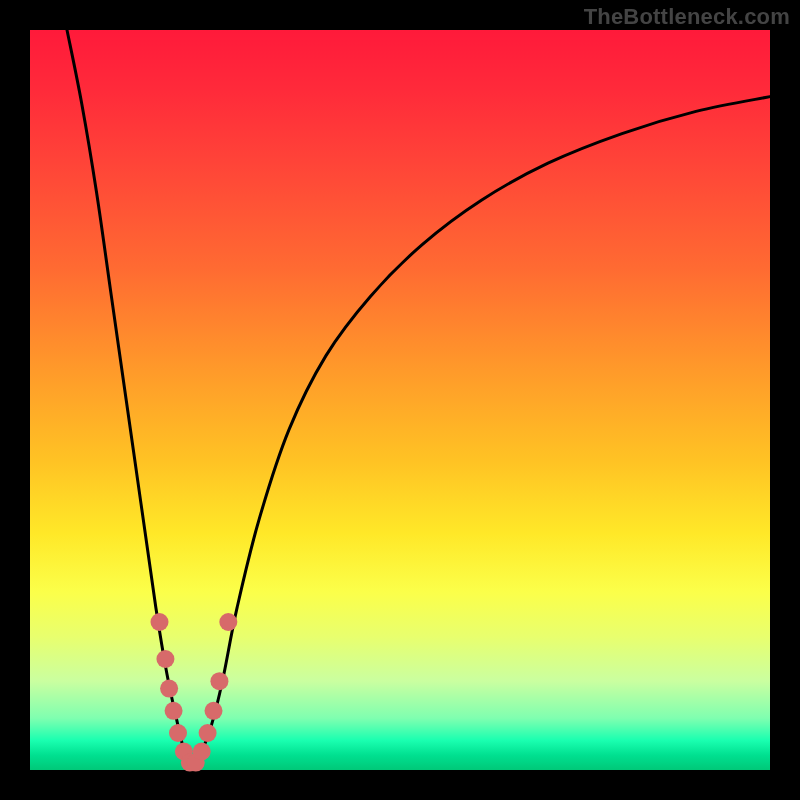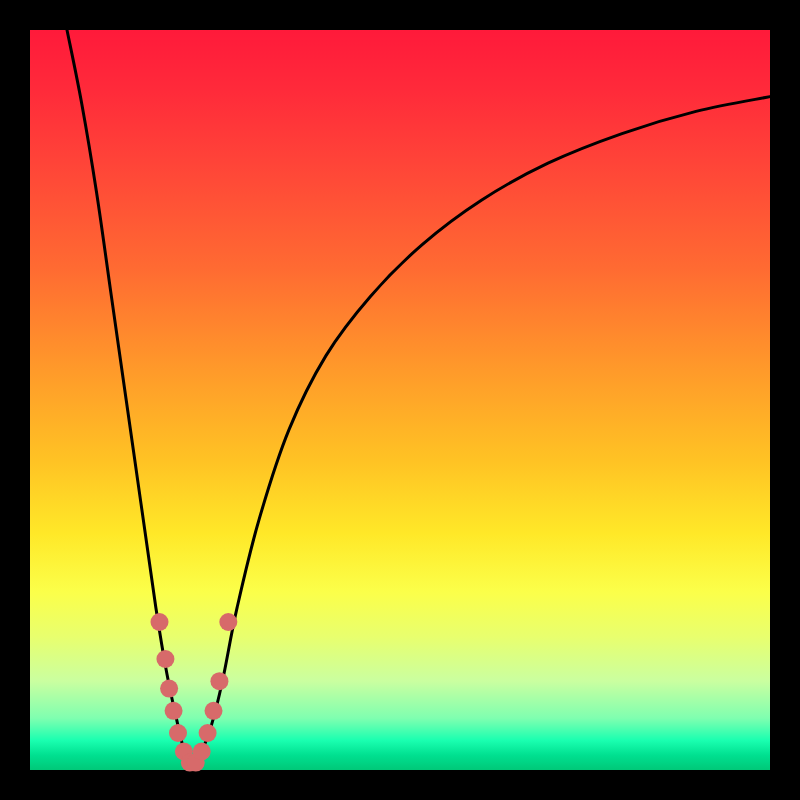--- a/index.html
+++ b/index.html
@@ -57,20 +57,21 @@
     width: 740px;
     height: 740px;
     overflow: visible;
   }
 </style>
 </head>
 <body>
 
 <div class="frame">
 
+  <div class="watermark">TheBottleneck.com</div>
 
   <div class="plot-area">
     <svg class="curve-layer" viewBox="0 0 740 740">
       <g>
         <path id="path-left" fill="none" stroke-width="3" stroke-linecap="round" d="M 37 0 C 39.664 13.32, 46.47200000000001 44.69600000000001, 51.800000000000004 74 C 57.128 103.30399999999999, 61.27199999999999 128.16799999999995, 66.6 162.79999999999995 C 71.928 197.43199999999996, 76.072 229.10399999999998, 81.4 266.4 C 86.72800000000001 303.69599999999997, 90.872 332.704, 96.2 370 C 101.528 407.296, 105.672 436.30400000000003, 111 473.6 C 116.328 510.896, 121.138 546.5640000000001, 125.80000000000001 577.2 C 130.46200000000002 607.836, 132.904 622.4879999999999, 136.9 643.8 C 140.89600000000002 665.112, 144.67 680.948, 148 695.6 C 151.33 710.2520000000001, 152.736 717.2080000000001, 155.4 725.2 C 158.06400000000002 733.192, 161.46800000000002 737.336, 162.8 740" stroke="#000000"></path>
       </g>
       <g>
         <path id="path-right" fill="none" stroke-width="3" stroke-linecap="round" d="M 162.8 740 C 164.132 737.336, 166.87000000000003 733.192, 170.20000000000002 725.2 C 173.53 717.2080000000001, 177.30399999999997 708.9200000000001, 181.29999999999998 695.6 C 185.296 682.28, 187.738 672.5120000000001, 192.4 651.2 C 197.062 629.888, 200.54000000000002 606.504, 207.20000000000002 577.2 C 213.86 547.8960000000001, 220.07600000000002 520.3679999999999, 229.4 488.4 C 238.724 456.43199999999996, 247.012 428.904, 259 399.59999999999997 C 270.988 370.29599999999994, 281.348 349.57599999999996, 296 325.59999999999997 C 310.652 301.62399999999997, 323.084 286.38, 340.40000000000003 266.4 C 357.71600000000007 246.42, 372.22 231.91600000000003, 392.20000000000005 214.60000000000002 C 412.18000000000006 197.28400000000002, 428.756 184.85199999999992, 451.4 170.19999999999993 C 474.044 155.54799999999994, 492.692 145.18800000000002, 518 133.20000000000005 C 543.308 121.21200000000006, 565.36 112.92400000000004, 592 103.60000000000002 C 618.64 94.27600000000001, 639.36 88.05999999999997, 666 81.39999999999998 C 692.64 74.73999999999998, 726.68 69.26400000000001, 740 66.60000000000002" stroke="#000000"></path>
       </g>
       <g id="markers">

